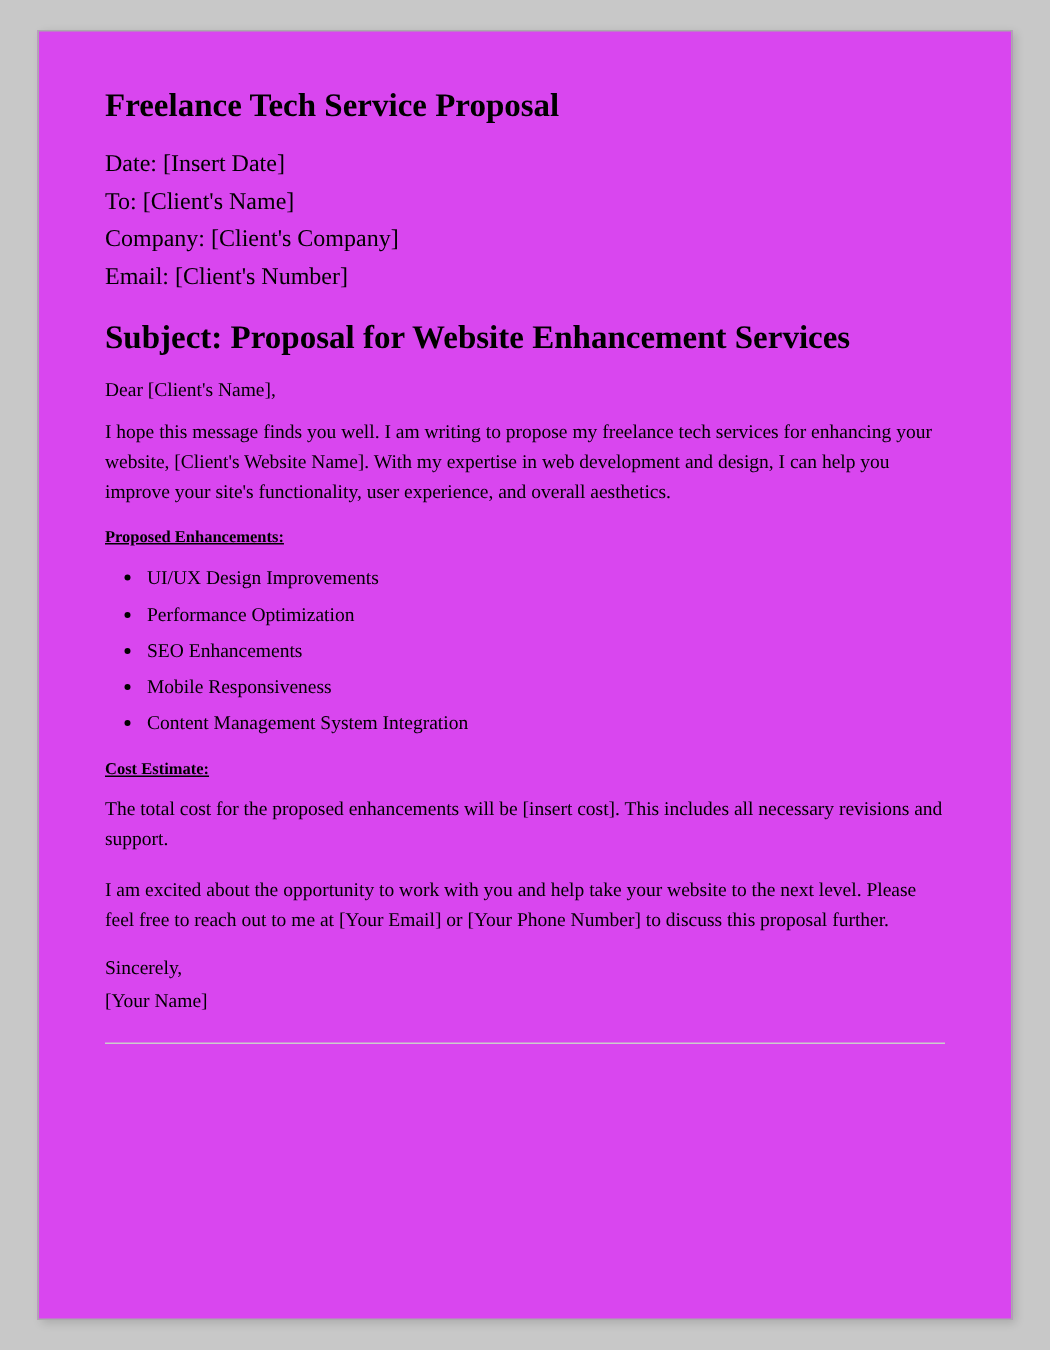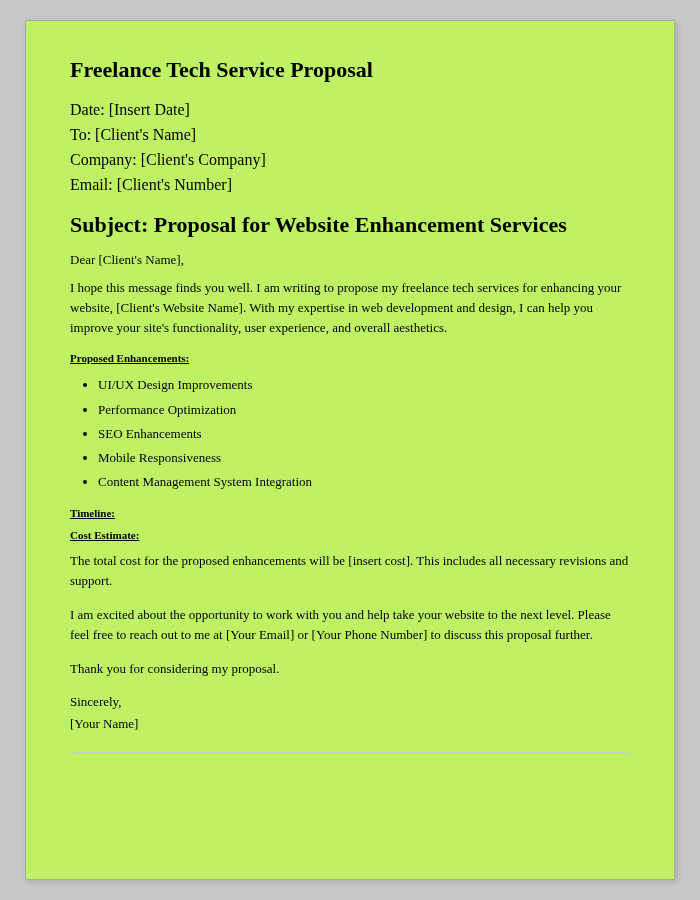--- a/index.html
+++ b/index.html
@@ -12,21 +12,21 @@
       background-color: #c8c8c8;
       display: flex;
       justify-content: center;
       align-items: flex-start;
       min-height: 900px;
       width: 700px;
       font-family: Georgia, 'Times New Roman', serif;
     }
 
     .page-container {
-      background: #bef264;
+      background: #d946ef;
       width: 650px;
       min-height: 860px;
       margin: 20px auto;
       padding: 36px 44px 36px 44px;
       border: 1px solid #aaa;
       box-shadow: 2px 2px 6px rgba(0,0,0,0.15);
     }
 
     .doc-title {
       font-size: 22px;
@@ -142,28 +142,26 @@
   <h3 class="section-heading">Proposed Enhancements:</h3>
 
   <ul class="bullet-list">
     <li>UI/UX Design Improvements</li>
     <li>Performance Optimization</li>
     <li>SEO Enhancements</li>
     <li>Mobile Responsiveness</li>
     <li>Content Management System Integration</li>
   </ul>
 
-  <h3 class="section-heading">Timeline:</h3>
 
 
   <h3 class="section-heading">Cost Estimate:</h3>
 
   <p class="body-paragraph">The total cost for the proposed enhancements will be [insert cost]. This includes all necessary revisions and support.</p>
 
   <p class="body-paragraph">I am excited about the opportunity to work with you and help take your website to the next level. Please feel free to reach out to me at [Your Email] or [Your Phone Number] to discuss this proposal further.</p>
 
-  <p class="body-paragraph">Thank you for considering my proposal.</p>
 
   <p class="sign-off">Sincerely,</p>
 
   <p class="signature-name">[Your Name]</p>
 
 </div>
 
 </body></html>

